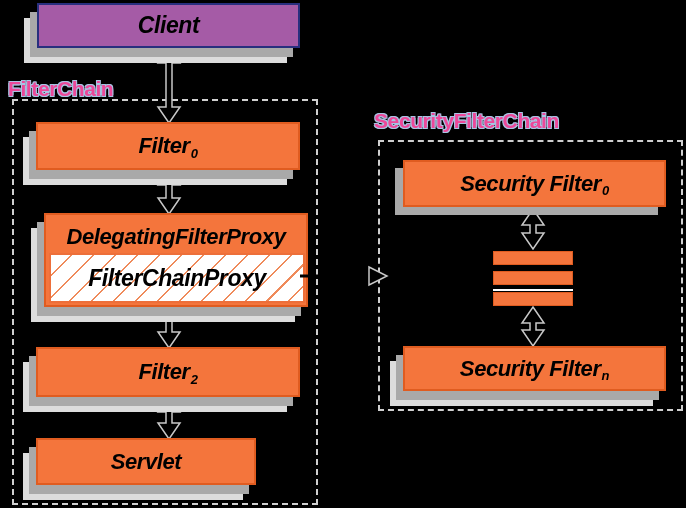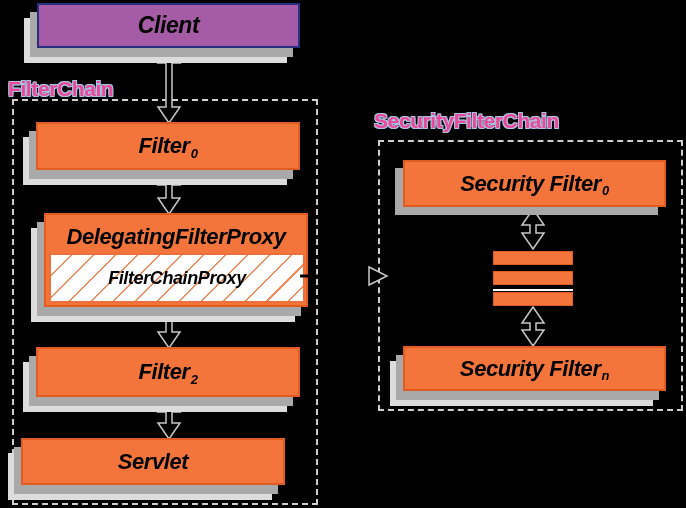--- a/index.html
+++ b/index.html
@@ -27,21 +27,21 @@
   .client{
     background:#a55ba6;border:2px solid #282f7e;font-size:23px;
   }
   .single-shadow{box-shadow:-8px 8px 0 0 #a9a9a9;}
   .dfp{flex-direction:column;justify-content:flex-start;align-items:stretch;padding:4px;margin-left:8px;}
   .dfp-label{height:36px;display:flex;align-items:center;justify-content:center;}
   .fcp{
     position:absolute;left:3px;top:38px;width:256px;height:50px;box-sizing:border-box;
     border:2px solid #ed6f3a;z-index:6;display:flex;align-items:center;justify-content:center;
     background:repeating-linear-gradient(135deg,#ffffff 0px,#ffffff 14px,#ef8a5a 14px,#ef8a5a 15.5px);
-    font-size:18px;
+    font-size:23px;
   }
   
   .bar{position:absolute;z-index:5;background:#f4753c;border:1px solid #e05c20;box-sizing:border-box;}
   .barsep{position:absolute;z-index:6;background:#ffffff;}
   
   .arrow{position:absolute;z-index:3;}
   .arrow polygon{fill:#000;stroke:#c8c8c8;stroke-width:1.5;}
   .connector{position:absolute;z-index:6;}
   .connector line{stroke:#000;stroke-width:3;}
   .connector polygon{fill:#000;stroke:#c8c8c8;stroke-width:1.5;}
@@ -68,21 +68,21 @@
     <div class="fcp">
       <span>FilterChainProxy</span>
     </div>
   </div>
 
   <div class="box" style="left:36px;top:347px;width:264px;height:50px;">
     <span>Filter</span>
       <span class="sub">2</span>
   </div>
 
-  <div class="box" style="left:21px;top:438px;width:264px;height:47px;">
+  <div class="box" style="left:36px;top:438px;width:220px;height:47px;">
     <span>Servlet</span>
   </div>
 
   <div class="grouplabel" style="left:374px;top:109px;text-align:center;">SecurityFilterChain</div>
   <div class="dashedbox" style="left:378px;top:140px;width:305px;height:271px;box-sizing:border-box;"></div>
 
   <div class="box single-shadow" style="left:403px;top:160px;width:263px;height:47px;">
     <span>Security Filter</span>
       <span class="sub">0</span>
   </div>

